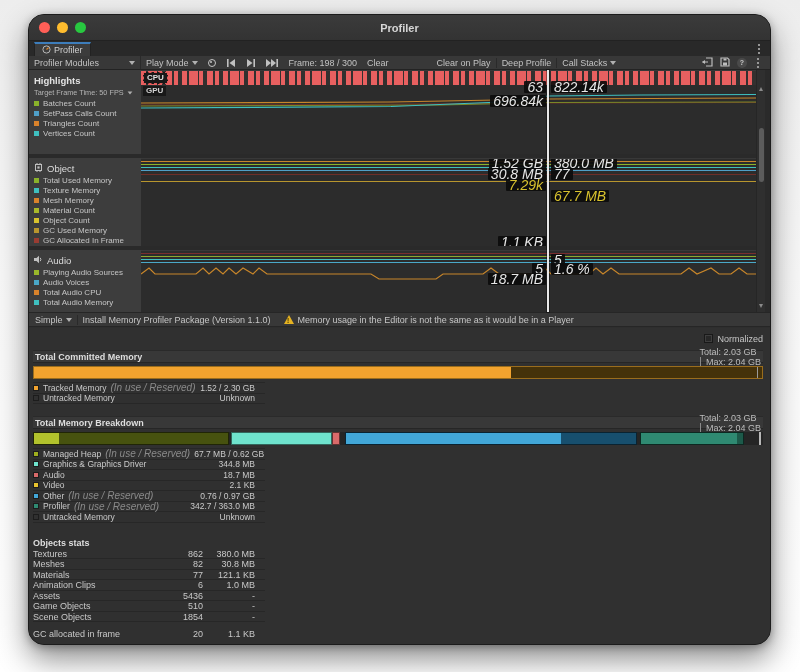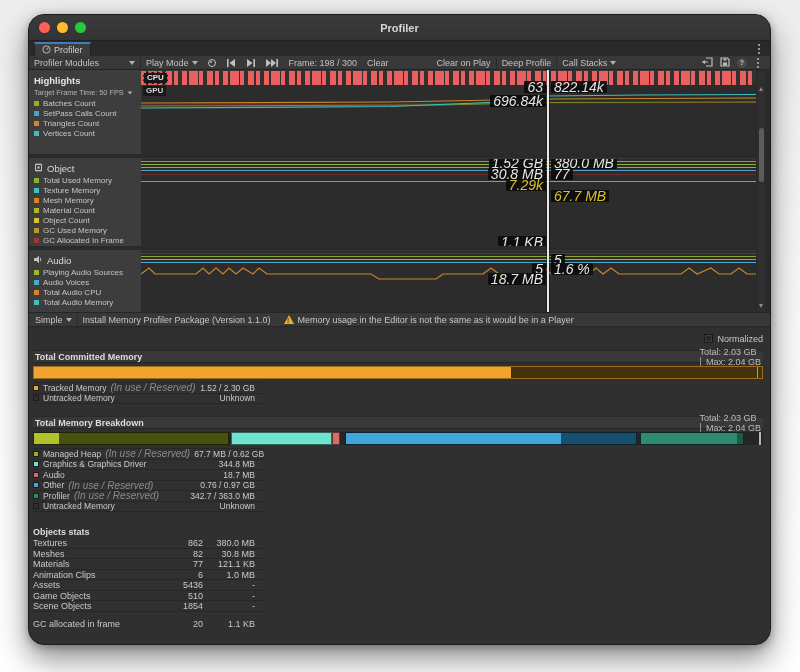--- a/index.html
+++ b/index.html
@@ -475,20 +475,26 @@
           <span class="lval">344.8 MB</span>
         </div>
 
         <div class="lrow">
           <span class="sw7" style="background-color: rgb(217, 106, 106);"></span>
           <span class="llabel">Audio</span>
           <span class="lnote"></span>
           <span class="lval">18.7 MB</span>
         </div>
 
+        <div class="lrow">
+          <span class="sw7" style="background-color: rgb(232, 195, 46);"></span>
+          <span class="llabel">Video</span>
+          <span class="lnote"></span>
+          <span class="lval">2.1 KB</span>
+        </div>
 
         <div class="lrow">
           <span class="sw7" style="background-color: rgb(66, 167, 216);"></span>
           <span class="llabel">Other</span>
           <span class="lnote">(In use / Reserved)</span>
           <span class="lval">0.76 / 0.97 GB</span>
         </div>
 
         <div class="lrow">
           <span class="sw7" style="background-color: rgb(47, 138, 114);"></span>

